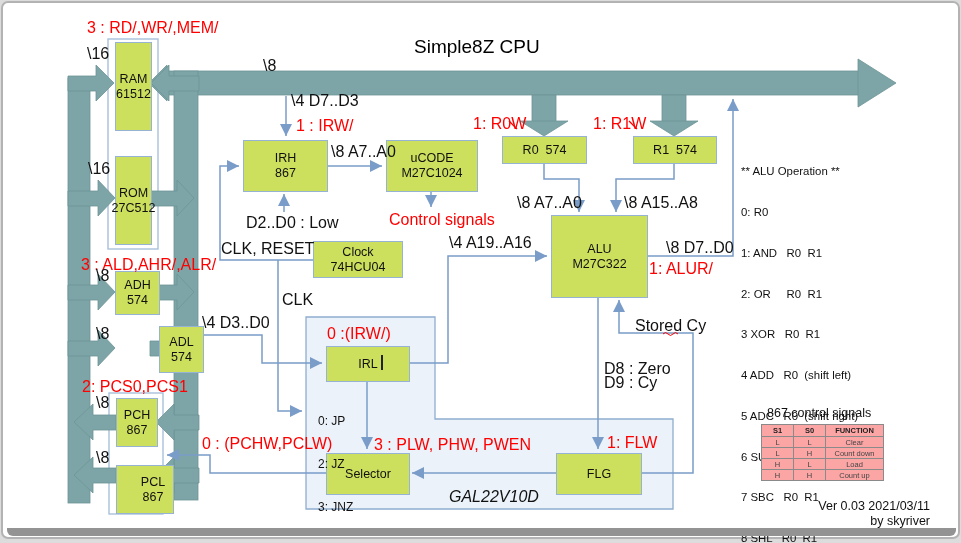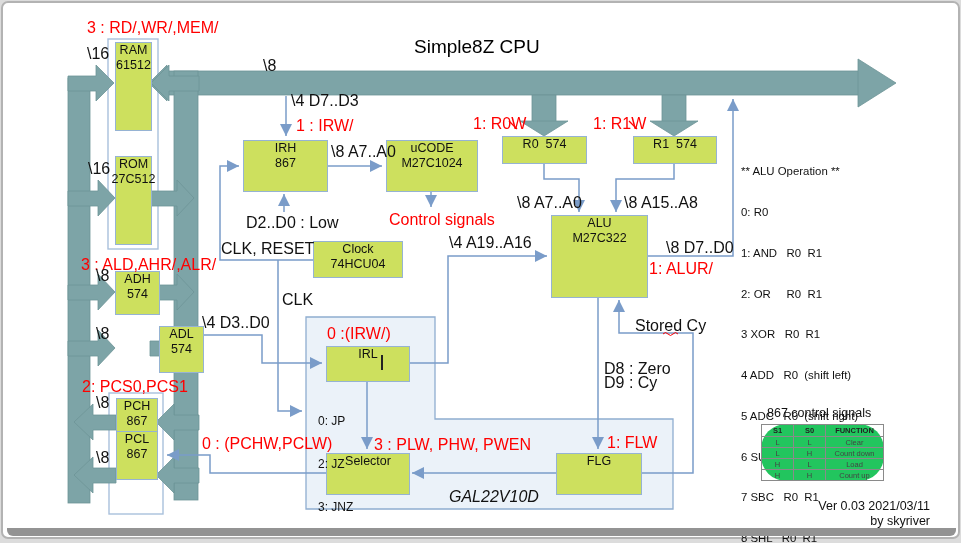--- a/index.html
+++ b/index.html
@@ -6,27 +6,27 @@
   #stage{position:relative;width:961px;height:543px;font-family:"Liberation Sans",sans-serif;
          background:#dcdcdc;overflow:hidden;}
   #page{position:absolute;left:1px;top:1px;width:955px;height:534px;background:#ffffff;
         border:2px solid #b3b3b3;border-radius:7px;}
   #bottom-band{position:absolute;left:4px;bottom:1px;width:949px;height:8px;background:#939393;
         border-radius:0 0 6px 6px;}
   svg.overlay{position:absolute;left:0;top:0;}
   .lbl{position:absolute;font-size:16px;color:#111;white-space:pre;line-height:13px;}
   .red{color:#ff0000;}
   .block{position:absolute;background:#cde05e;border:1.4px solid #96b3d3;display:flex;
-         flex-direction:column;align-items:center;
+         flex-direction:column;align-items:center;justify-content:center;
          font-size:12.5px;color:#111;line-height:1.18;text-align:center;white-space:pre;}
   .title{position:absolute;font-size:19px;color:#000;}
   .oplist{position:absolute;font-size:11.4px;line-height:13.6px;color:#111;white-space:pre;}
   .jumplist{position:absolute;font-size:12px;line-height:14.4px;color:#111;white-space:pre;}
   .cursor{position:absolute;width:1.5px;height:15px;background:#222;}
-  table.ctl{position:absolute;border-collapse:collapse;background:#22c55e;border-radius:25px;}
+  table.ctl{position:absolute;border-collapse:collapse;background:#fca5a5;}
   table.ctl th,table.ctl td{border:1px solid #8a8a8a;text-align:center;padding:0;}
   table.ctl{border:1.5px solid #333;}
   table.ctl th{font-size:7.5px;font-weight:bold;color:#222;height:11px;}
   table.ctl td{font-size:7.5px;color:#444;height:10px;}
   .c1{width:31px}.c2{width:31px}.c3{width:57px}
   .foot{position:absolute;font-size:12.5px;color:#111;text-align:right;right:28px;}
 </style>
 </head>
 <body>
 
@@ -117,21 +117,21 @@
     <div>574</div>
   </div>
   <div class="block" style="left:112px;top:323px;width:43px;height:45px;margin-left:44px;">
     <div>ADL</div>
     <div>574</div>
   </div>
   <div class="block" style="left:113px;top:395px;width:40px;height:47px;">
     <div>PCH</div>
     <div>867</div>
   </div>
-  <div class="block" style="left:113px;top:428px;width:40px;height:47px;">
+  <div class="block" style="left:113px;top:462px;width:40px;height:47px;padding-left:16px;">
     <div>PCL</div>
     <div>867</div>
   </div>
   <div class="block" style="left:240px;top:137px;width:83px;height:50px;">
     <div>IRH</div>
     <div>867</div>
   </div>
   <div class="block" style="left:383px;top:137px;width:90px;height:50px;">
     <div>uCODE</div>
     <div>M27C1024</div>

